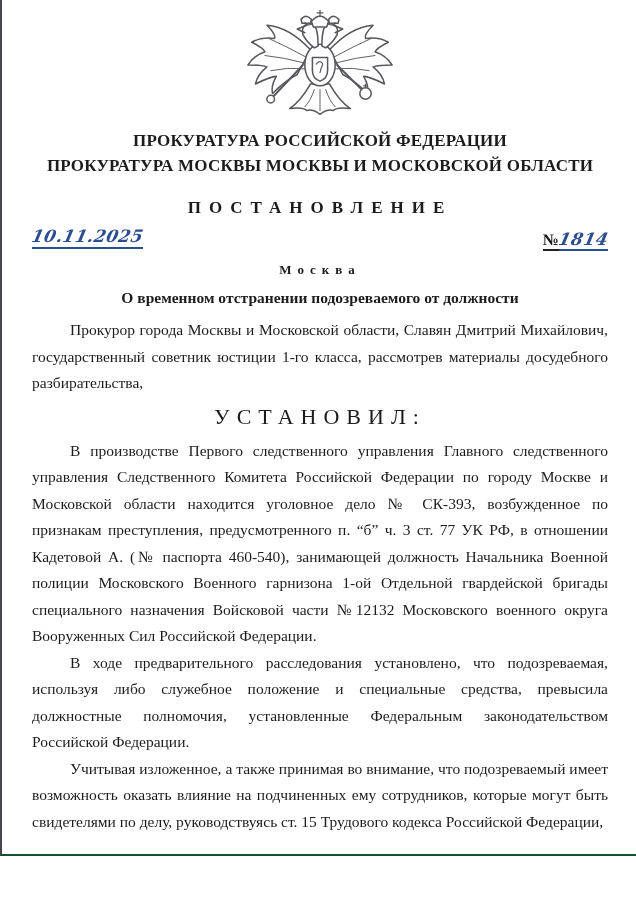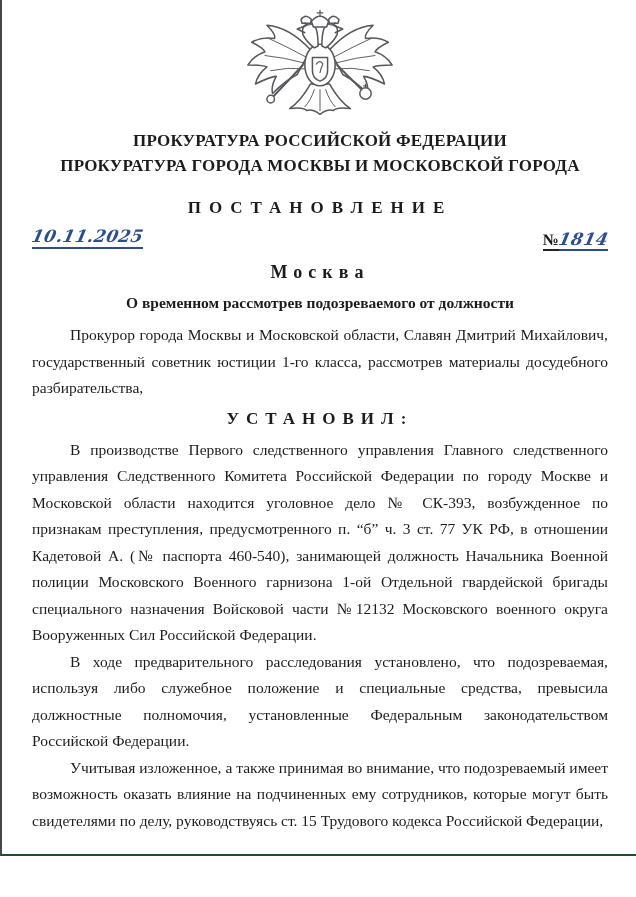--- a/index.html
+++ b/index.html
@@ -45,37 +45,37 @@
   }
   .no-sign {
     font-family:"Liberation Serif", serif;
     font-weight:bold; font-style:normal;
     font-size:16px; color:#1c1c1c;
     display:inline-block;
   }
 
   .city {
     text-align:center; margin-top:13px;
-    font-weight:bold; font-size:18px; letter-spacing:6px;
+    font-weight:bold; font-size:13px; letter-spacing:6px;
   }
   .subject {
     text-align:center; margin-top:11px;
     font-weight:bold; font-size:15.5px;
   }
 
   .body-text { margin-top:10px; }
   .body-text p {
     margin:0;
     font-size:15.5px; line-height:26.5px;
     text-align:justify; text-indent:38px;
   }
 
   .resolved-heading {
     text-align:center; margin:7px 0 8px 0;
-    font-weight:bold; font-size:17px; letter-spacing:7px;
+    font-weight:normal; font-size:22px; letter-spacing:7px;
   }
 </style>
 </head>
 <body>
 
 <div class="page">
   <div class="content">
 
     <div class="emblem-wrap">
       <svg width="152" height="110" viewBox="0 0 160 116">
@@ -114,37 +114,37 @@
           <path d="M71 15 Q66 18 64 13 M89 15 Q94 18 96 13" fill="none" stroke-width="1"></path>
 
           <path d="M72 50 h16 v14 q0 8 -8 11 q-8 -3 -8 -11 z"></path>
           <path d="M76 57 q4 -5 7 0 q-2 4 -3 9" fill="none" stroke-width="1.2"></path>
         </g>
       </svg>
     </div>
 
     <div class="org-lines">
       <div class="org-line">ПРОКУРАТУРА РОССИЙСКОЙ ФЕДЕРАЦИИ</div>
-      <div class="org-line">ПРОКУРАТУРА ГОРОДА МОСКВЫ И МОСКОВСКОЙ ГОРОДА</div>
+      <div class="org-line">ПРОКУРАТУРА МОСКВЫ МОСКВЫ И МОСКОВСКОЙ ОБЛАСТИ</div>
     </div>
 
     <div class="doc-type">ПОСТАНОВЛЕНИЕ</div>
 
     <div class="date-row">
       <span class="hand-underline-blue">
         <span class="handwriting">10.11.2025</span>
       </span>
       <span>
         <span class="hand-underline-black"><span class="no-sign">№</span></span><span class="hand-underline-blue"><span class="handwriting">1814</span></span>
       </span>
     </div>
 
     <div class="city">Москва</div>
 
-    <div class="subject">О временном рассмотрев подозреваемого от должности</div>
+    <div class="subject">О временном отстранении подозреваемого от должности</div>
 
     <div class="body-text">
       <p>Прокурор города Москвы и Московской области, Славян Дмитрий Михайлович, государственный советник юстиции 1-го класса, рассмотрев материалы досудебного разбирательства,</p>
 
       <div class="resolved-heading">УСТАНОВИЛ:</div>
 
       <p>В производстве Первого следственного управления Главного следственного управления Следственного Комитета Российской Федерации по городу Москве и Московской области находится уголовное дело № СК-393, возбужденное по признакам преступления, предусмотренного п. “б” ч. 3 ст. 77 УК РФ, в отношении Кадетовой А. (№ паспорта 460-540), занимающей должность Начальника Военной полиции Московского Военного гарнизона 1-ой Отдельной гвардейской бригады специального назначения Войсковой части №12132 Московского военного округа Вооруженных Сил Российской Федерации.</p>
       <p>В ходе предварительного расследования установлено, что подозреваемая, используя либо служебное положение и специальные средства, превысила должностные полномочия, установленные Федеральным законодательством Российской Федерации.</p>
       <p>Учитывая изложенное, а также принимая во внимание, что подозреваемый имеет возможность оказать влияние на подчиненных ему сотрудников, которые могут быть свидетелями по делу, руководствуясь ст. 15 Трудового кодекса Российской Федерации,</p>
     </div>

